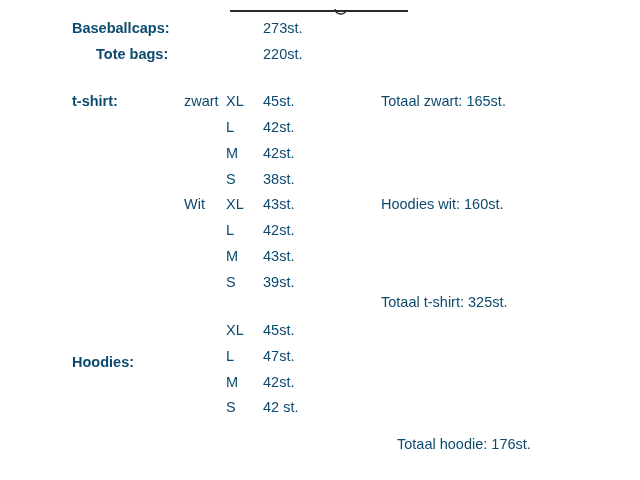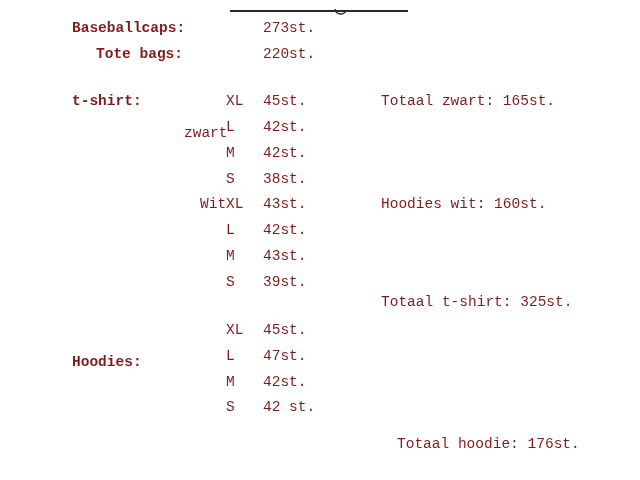--- a/index.html
+++ b/index.html
@@ -15,22 +15,21 @@
   }
   .page {
     position: absolute;
     inset: 0;
     background: #ffffff;
   }
   .t {
     position: absolute;
     white-space: pre;
     line-height: 17px;
-    color: #7f1d1d;
-    font-family: Liberation Mono, monospace;
+    color: #0c4a6e;
   }
   .b { font-weight: bold; }
   .rule {
     position: absolute;
     height: 1.5px;
     background: #2a2a2a;
   }
   .desc {
     position: absolute;
   }
@@ -45,35 +44,35 @@
     <path d="M1 0 C 2.5 6.5, 10 6.5, 12.5 1" fill="none" stroke="#2a2a2a" stroke-width="1.4"></path>
   </svg>
 
   <span class="t b" style="left:72px;  top:20px;">Baseballcaps:</span>
   <span class="t" style="left:263px; top:20px;">273st.</span>
 
   <span class="t b" style="left:72px;  top:46px;margin-left:24px;">Tote bags:</span>
   <span class="t" style="left:263px; top:46px;">220st.</span>
 
   <span class="t b" style="left:72px;  top:93px;">t-shirt:</span>
-  <span class="t" style="left:184px; top:93px;margin-top:32px;">zwart</span>
+  <span class="t" style="left:184px; top:93px;">zwart</span>
   <span class="t" style="left:226px; top:93px;">XL</span>
   <span class="t" style="left:263px; top:93px;">45st.</span>
   <span class="t" style="left:381px; top:93px;">Totaal zwart: 165st.</span>
 
   <span class="t" style="left:226px; top:119px;">L</span>
   <span class="t" style="left:263px; top:119px;">42st.</span>
 
   <span class="t" style="left:226px; top:145px;">M</span>
   <span class="t" style="left:263px; top:145px;">42st.</span>
 
   <span class="t" style="left:226px; top:171px;">S</span>
   <span class="t" style="left:263px; top:171px;">38st.</span>
 
-  <span class="t" style="left:200px; top:196px;">Wit</span>
+  <span class="t" style="left:184px; top:196px;">Wit</span>
   <span class="t" style="left:226px; top:196px;">XL</span>
   <span class="t" style="left:263px; top:196px;">43st.</span>
   <span class="t" style="left:381px; top:196px;">Hoodies wit: 160st.</span>
 
   <span class="t" style="left:226px; top:222px;">L</span>
   <span class="t" style="left:263px; top:222px;">42st.</span>
 
   <span class="t" style="left:226px; top:248px;">M</span>
   <span class="t" style="left:263px; top:248px;">43st.</span>
 

